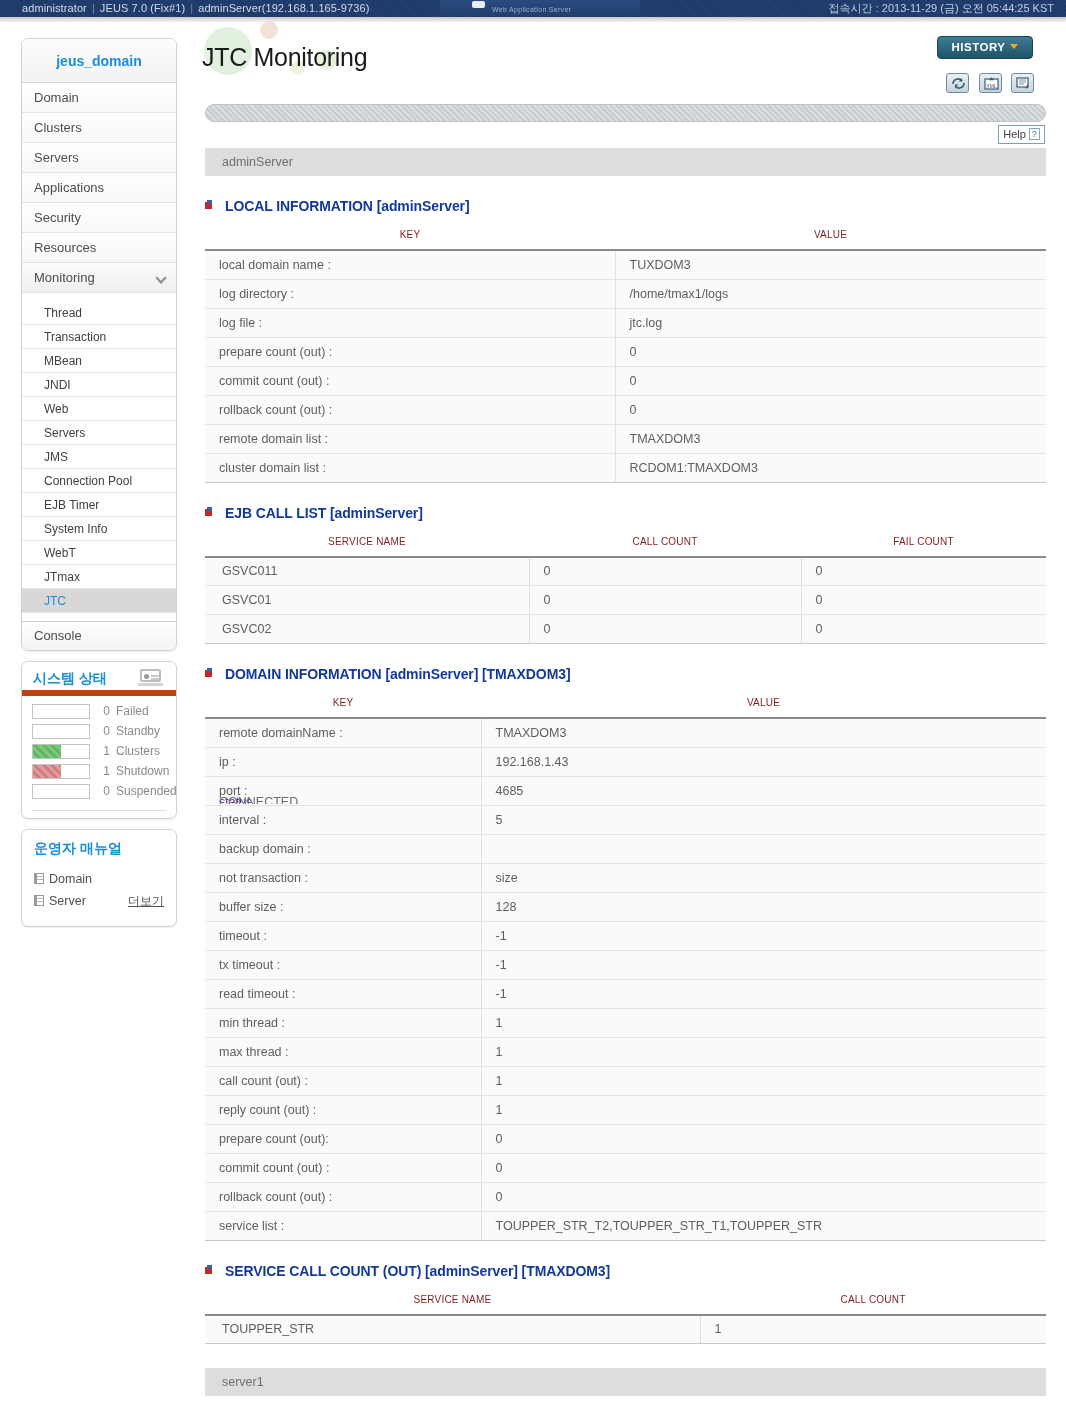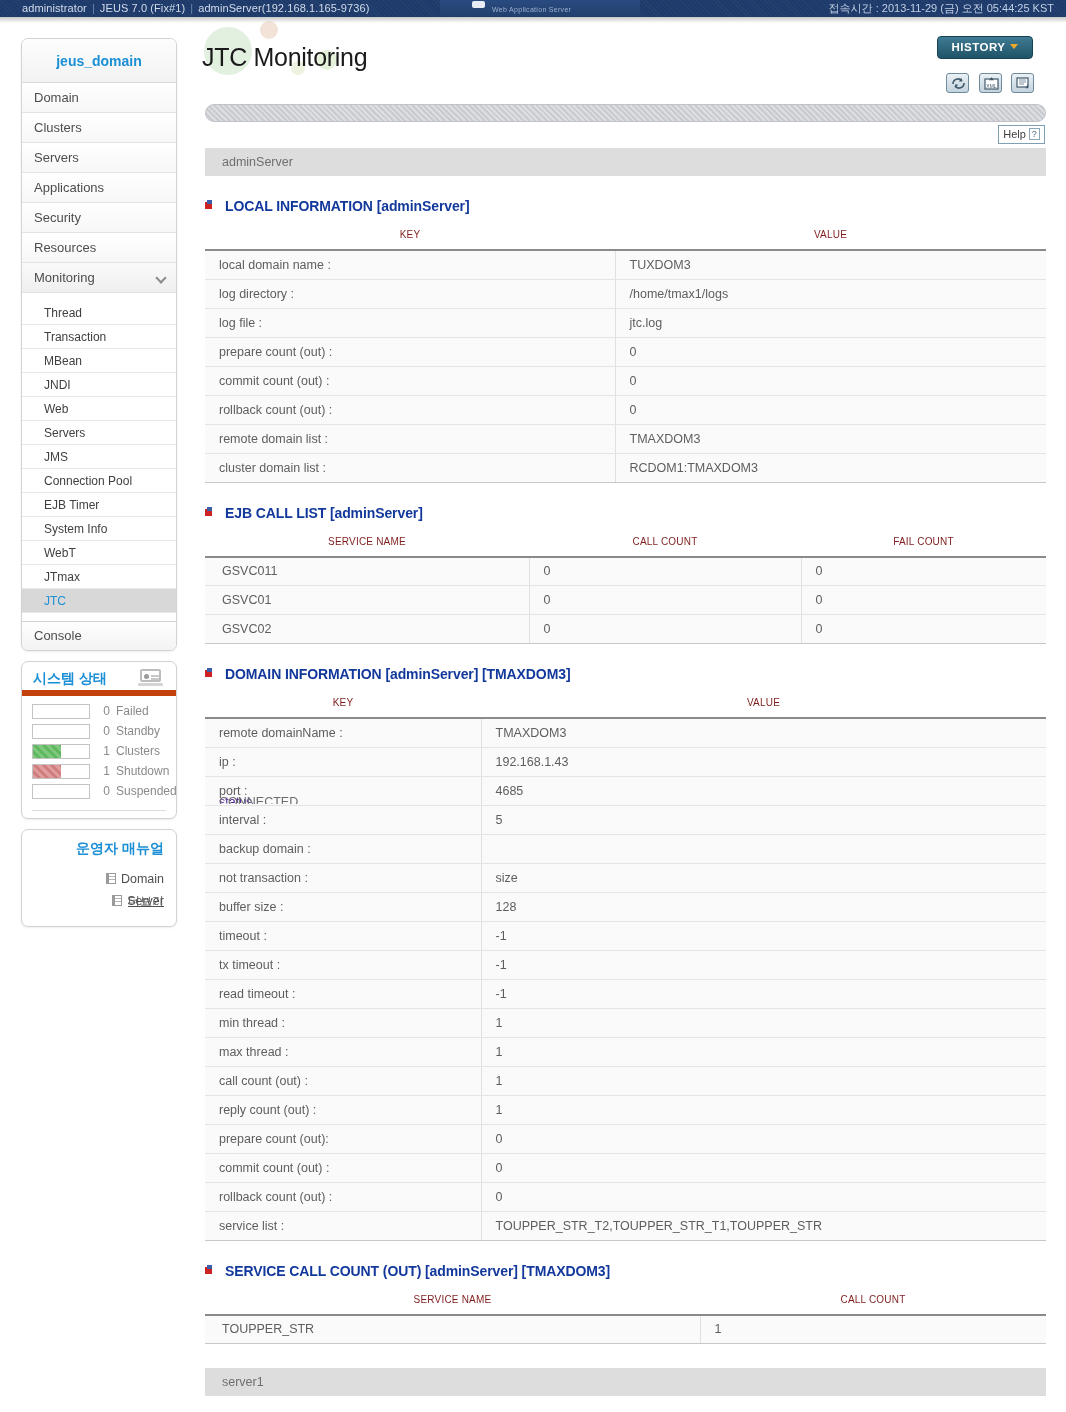--- a/index.html
+++ b/index.html
@@ -209,21 +209,21 @@
   .helptext {
     margin-top: 9px;
     text-align: center;
     font-size: 11.5px;
     color: #8d8d8d;
     line-height: 18px;
   }
   .helptext a { color: #3d9ad6; text-decoration: underline; }
 
   
-  .manbox { margin-top: 10px; padding: 10px 12px 14px 12px; text-align: right; }
+  .manbox { margin-top: 10px; padding: 10px 12px 14px 12px; }
   .man-title {
     font-size: 14px; font-weight: bold; color: #1a8fd6;
     margin-bottom: 10px;
   }
   .man-row {
     position: relative;
     height: 22px; line-height: 22px;
     font-size: 12.5px; color: #4f4f4f;
   }
   .bookicon {

